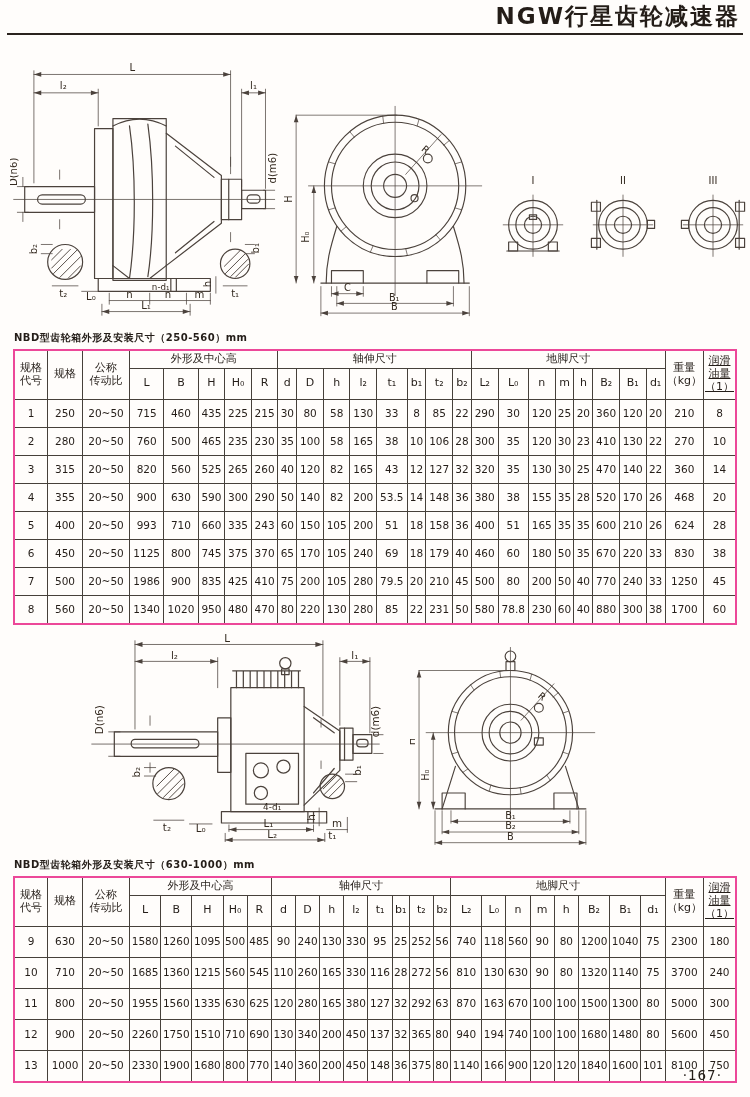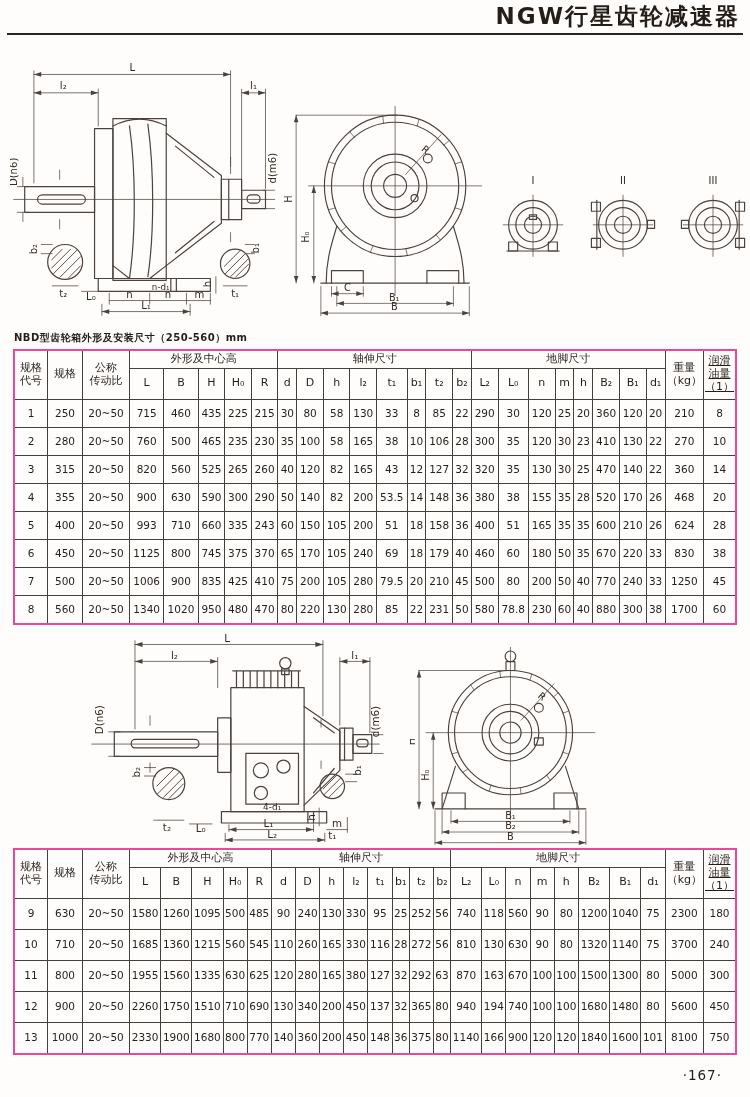--- a/index.html
+++ b/index.html
@@ -459,21 +459,21 @@
           <td>670</td>
           <td>220</td>
           <td>33</td>
           <td>830</td>
           <td>38</td>
         </tr>
         <tr>
           <td>7</td>
           <td>500</td>
           <td>20~50</td>
-          <td>1006</td>
+          <td>1986</td>
           <td>900</td>
           <td>835</td>
           <td>425</td>
           <td>410</td>
           <td>75</td>
           <td>200</td>
           <td>105</td>
           <td>280</td>
           <td>79.5</td>
           <td>20</td>
@@ -668,20 +668,21 @@
       </g>
       <text class="lab" transform="rotate(-90 5 120)" x="5" y="120">H</text>
       <text class="lab" transform="rotate(-90 21 158)" x="21" y="158">H₀</text>
       <text class="lab" transform="rotate(40 146 72)" x="146" y="72">R</text>
       <text class="lab" x="113" y="207">B₁</text>
       <text class="lab" x="113" y="219">B₂</text>
       <text class="lab" x="113" y="231">B</text>
     </svg>
   </div>
 
+  <div class="caption">NBD型齿轮箱外形及安装尺寸（630-1000）mm</div>
 
   <table class="dims t2">
     <thead>
       <tr>
         <th rowspan="2" class="w-code">规格
 代号</th>
         <th rowspan="2" class="w-spec">规格</th>
         <th rowspan="2" class="w-ratio">公称
 传动比</th>
         <th colspan="5">外形及中心高</th>

